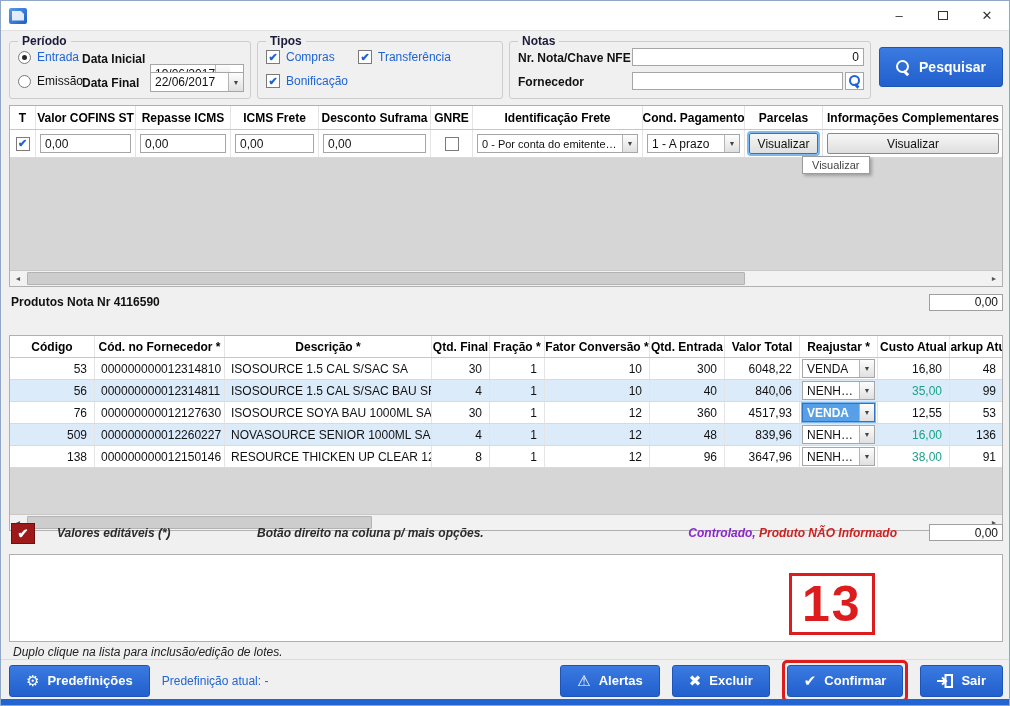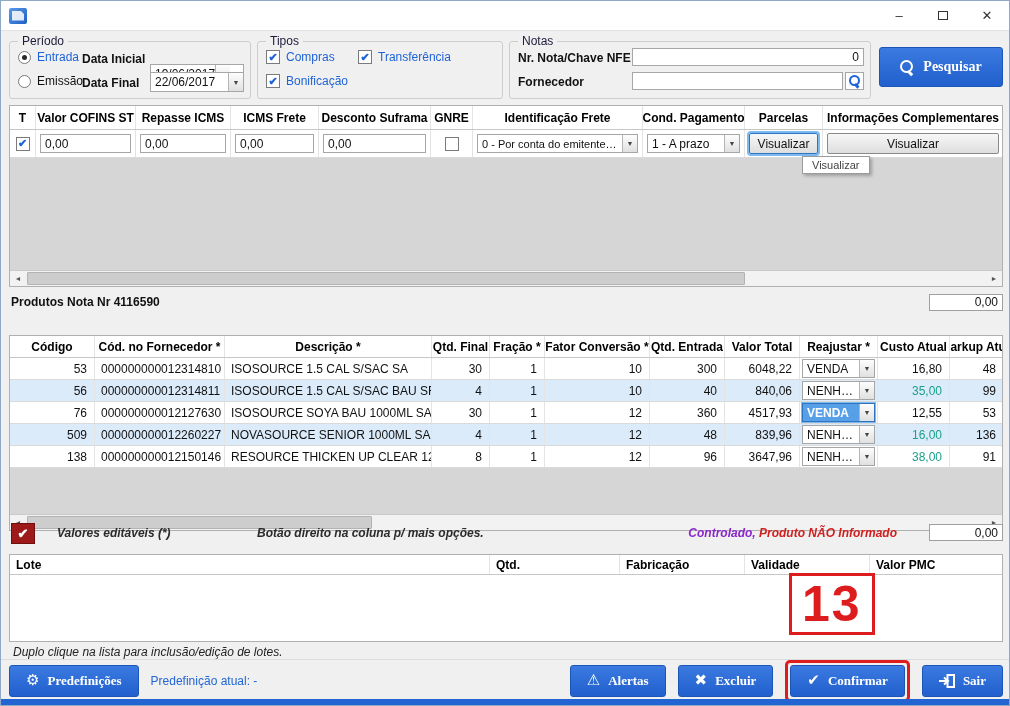--- a/index.html
+++ b/index.html
@@ -17,21 +17,21 @@
     background:#fff;opacity:.85;clip-path:polygon(0 0,70% 0,100% 35%,100% 100%,0 100%)}
   #titlebar .title{font-size:12px;color:#000}
   .win-btns{margin-left:auto;display:flex;height:30px}
   .wbtn{width:44px;height:30px;display:flex;align-items:center;justify-content:center;
     font-size:13px;color:#333;cursor:default}
   .maxbox{display:inline-block;width:10px;height:9px;border:1px solid #333}
 
   
   .group{position:absolute;border:1px solid #cdcdcd;border-radius:3px;background:#f0f0f0}
   .gtitle{position:absolute;top:-8px;left:8px;background:#f0f0f0;padding:0 4px;
-    font-weight:normal;color:#1b1b3a}
+    font-weight:bold;color:#1b1b3a}
   .blue-b{color:#1f63d6;font-weight:normal}
   .lbl-b{font-weight:bold;color:#111}
 
   .radio{display:inline-block;width:13px;height:13px;border:1px solid #7a7a7a;border-radius:50%;
     background:#fff;position:relative;flex:0 0 auto}
   .radio.checked::after{content:"";position:absolute;left:3px;top:3px;width:5px;height:5px;
     border-radius:50%;background:#2a2a2a}
   .cb{display:inline-flex;width:14px;height:14px;border:1px solid #7a7a7a;background:#fff;
     align-items:center;justify-content:center;font-size:11px;font-weight:bold;color:#1f63d6;
     line-height:1;flex:0 0 auto}
@@ -40,21 +40,21 @@
   .tbox{background:#fff;border:1px solid #a6a6a6;height:20px;display:flex;align-items:center;
     padding:0 4px;white-space:nowrap;overflow:hidden}
   .combo{background:#fff;border:1px solid #a6a6a6;height:20px;display:flex;align-items:center;
     white-space:nowrap;overflow:hidden}
   .combo-text{flex:1;padding:0 4px;overflow:hidden;text-overflow:ellipsis}
   .combo-arrow{width:15px;align-self:stretch;background:linear-gradient(#fdfdfd,#e0e0e0);
     border-left:1px solid #b5b5b5;display:flex;align-items:center;justify-content:center;
     font-size:7px;color:#444;flex:0 0 auto}
 
   .btn-blue{background:linear-gradient(#3b7ae0,#2160cd);color:#fff;font-weight:bold;
-    font-size:13px;font-family:Liberation Serif, serif;border:1px solid #1b55b8;
+    font-size:13px;font-family:Liberation Sans, sans-serif;border:1px solid #1b55b8;
     border-radius:3px;display:inline-flex;align-items:center;justify-content:center;gap:8px;
     height:32px;padding:0 16px;white-space:nowrap}
   .btn-blue .ico{font-size:15px;font-weight:normal;line-height:1}
 
   #btn-pesquisar{position:absolute;left:878;top:46px;left:878px;width:124px;height:40px;
     font-size:14px}
 
   
   .grid{position:absolute;background:#d6d6d6;border:1px solid #b0b0b0;display:flex;
     flex-direction:column;overflow:hidden}
@@ -421,27 +421,20 @@
     <span id="leg-right">
       <span class="purple">Controlado,</span>
       <span class="redtxt"> Produto NÃO Informado</span>
     </span>
     <div class="val-box">
         <span>0,00</span>
       </div>
   </div>
 
   <div id="lote-grid" class="grid">
-    <div class="grid-header">
-      <div class="c" style="width:480px">Lote</div>
-      <div class="c" style="width:130px">Qtd.</div>
-      <div class="c" style="width:125px">Fabricação</div>
-      <div class="c" style="width:125px">Validade</div>
-      <div class="c" style="width:134px">Valor PMC</div>
-    </div>
     <div class="lote-body"></div>
   </div>
 
   <div id="step-annotation">13</div>
 
   <div id="lote-hint">Duplo clique na lista para inclusão/edição de lotes.</div>
 
   <div id="footer">
     <button class="btn-blue">
       <span class="ico">⚙</span>

